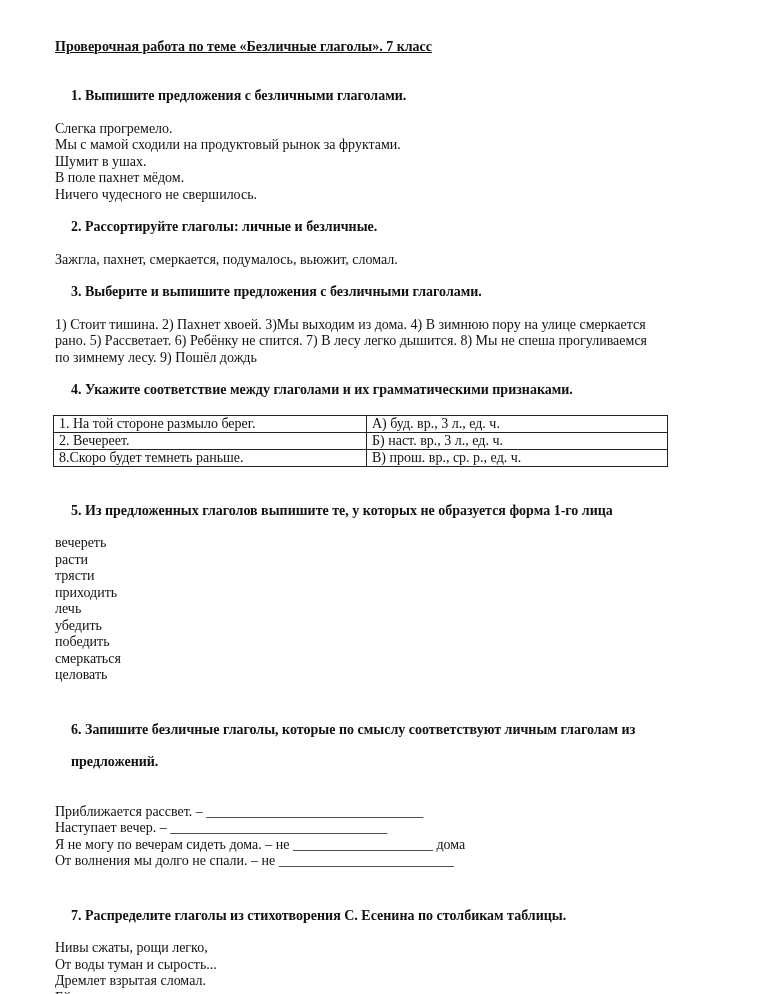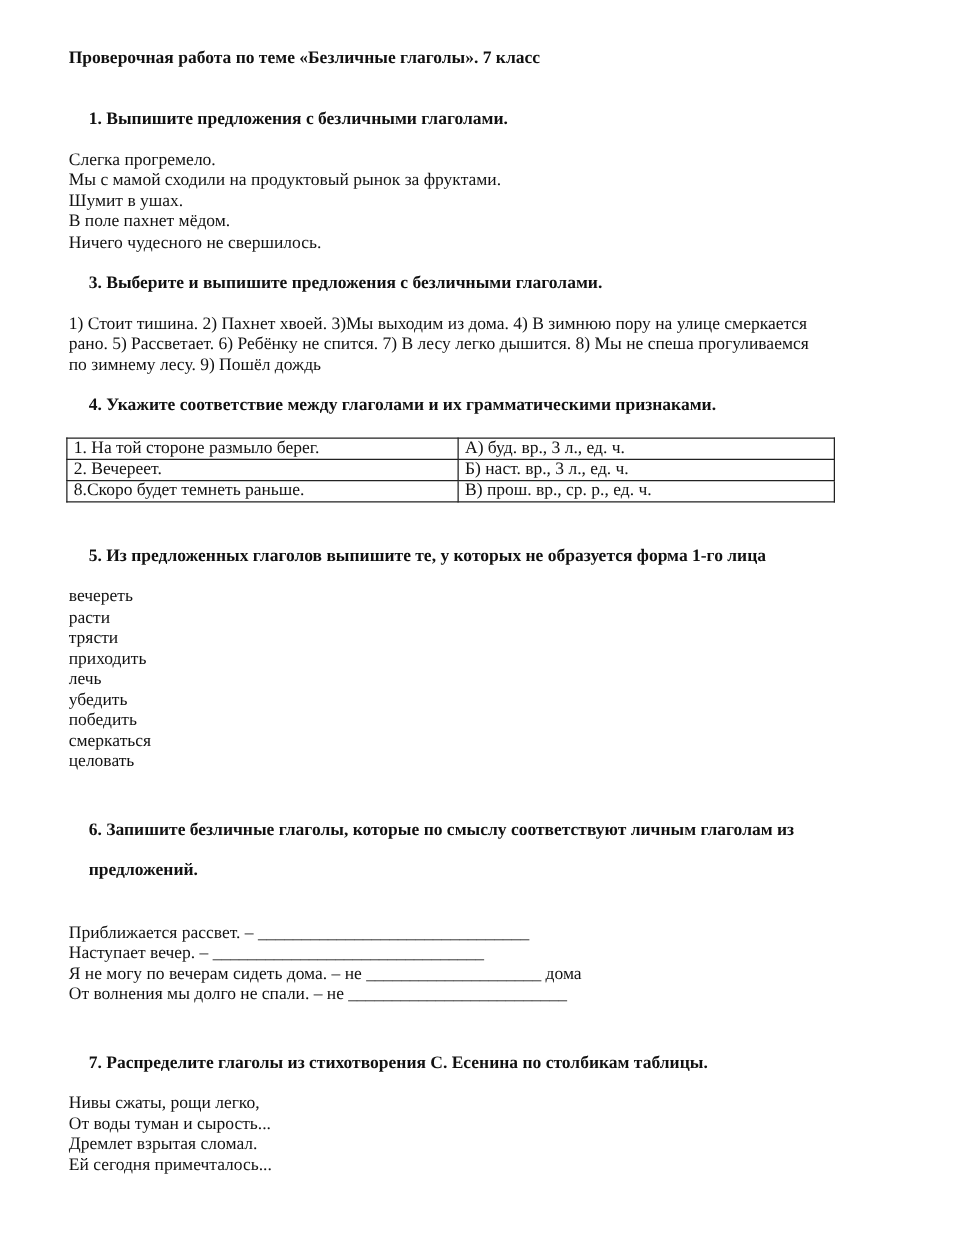--- a/index.html
+++ b/index.html
@@ -1,21 +1,21 @@
 <!DOCTYPE html>
 <html><head>
   <meta charset="utf-8">
   <style>
     html, body { margin: 0; padding: 0; background: #ffffff; }
     body {
       width: 768px; height: 994px; position: relative; overflow: hidden;
       font-family: "Liberation Serif", serif; color: #111;
     }
     .page { position: absolute; left: 55px; top: 38px; width: 640px; }
-    .title { font-weight: bold; font-size: 14px; line-height: 17px; margin: 0; }
+    .title { font-weight: bold; font-size: 14px; line-height: 17px; margin: 0; text-decoration: underline; }
     .q { font-weight: bold; font-size: 14px; line-height: 16.5px; margin: 16px; }
     .t { font-size: 14px; line-height: 16.5px; margin: 0; }
     .gap20 { height: 20px; }
     .gap17 { height: 17px; }
     .gap23 { height: 22px; }
     table { border-collapse: collapse; }
     .t4 { width: 615px; margin-left: -2px; }
     .t4 td { border: 1px solid #222; font-size: 14px; line-height: 15px; padding: 0 5px; height: 16px; vertical-align: top; }
     .t4 td.c1 { width: 302px; }
     .t7 { width: 617px; margin-left: -2px; }
@@ -33,20 +33,24 @@
 
   <section>
     <p class="q">1.  Выпишите предложения с безличными глаголами.</p>
     <p class="t">Слегка прогремело.</p>
     <p class="t">Мы с мамой сходили на продуктовый рынок за фруктами.</p>
     <p class="t">Шумит в ушах.</p>
     <p class="t">В поле пахнет мёдом.</p>
     <p class="t">Ничего чудесного не свершилось.</p>
   </section>
 
+  <section>
+    <p class="q">2. Рассортируйте глаголы: личные и безличные.</p>
+    <p class="t">Зажгла, пахнет, смеркается, подумалось, вьюжит, сломал.</p>
+  </section>
 
   <section>
     <p class="q">3. Выберите и выпишите предложения с безличными глаголами.</p>
     <p class="t">1) Стоит тишина. 2)  Пахнет хвоей. 3)Мы выходим из дома. 4) В зимнюю пору на улице смеркается</p>
     <p class="t">рано. 5) Рассветает. 6)  Ребёнку не спится. 7) В лесу легко дышится. 8) Мы не спеша прогуливаемся</p>
     <p class="t">по зимнему лесу. 9) Пошёл дождь</p>
   </section>
 
   <section>
     <p class="q">4. Укажите соответствие между глаголами и их грамматическими признаками.</p>

